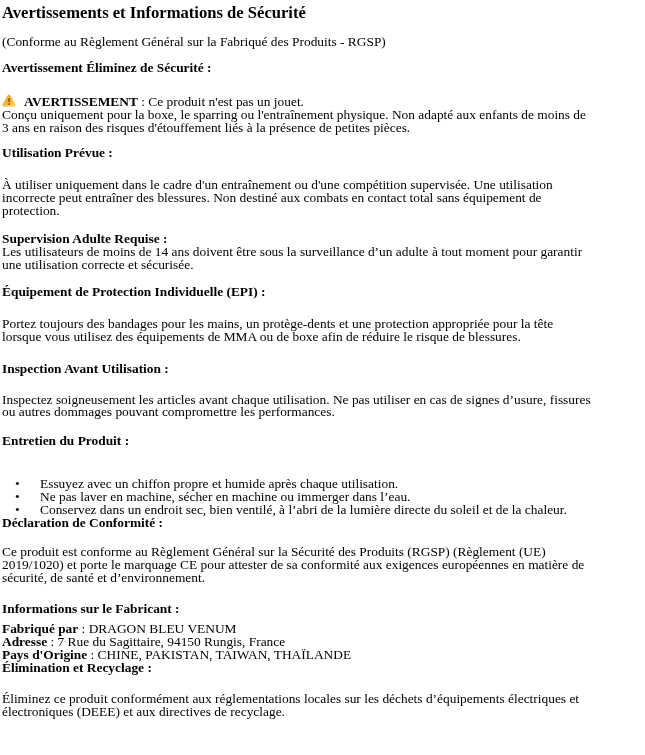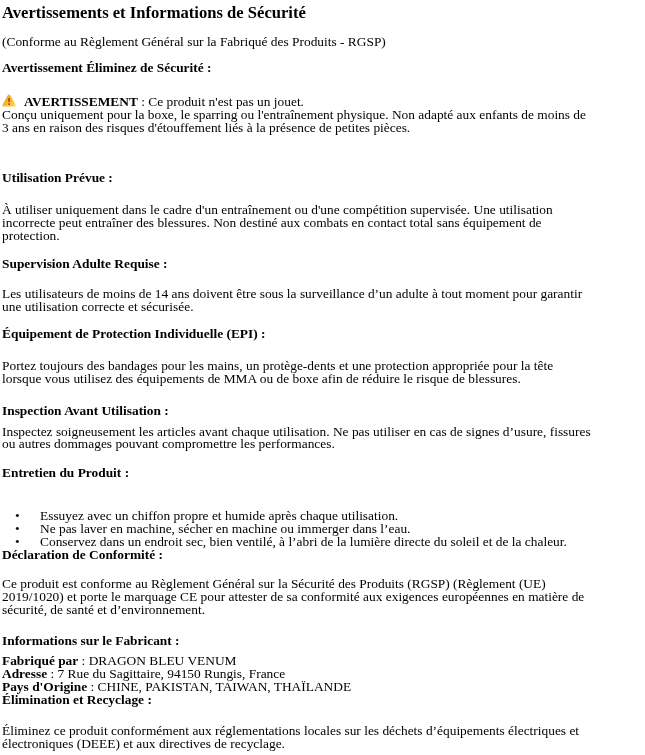--- a/index.html
+++ b/index.html
@@ -39,47 +39,47 @@
 <body>
 
 <div class="doc">
 
   <h1 class="title">Avertissements et Informations de Sécurité</h1>
 
   <p class="p" style="margin-bottom:13px">(Conforme au Règlement Général sur la Fabriqué des Produits - RGSP)</p>
 
   <p class="h" style="margin-bottom:19px">Avertissement Éliminez de Sécurité :</p>
 
-  <div class="p" style="margin-bottom:37px">
+  <div class="p" style="margin-bottom:12px">
     <div>
       <span class="warn-icon"><svg width="14" height="13" viewBox="0 0 24 22" xmlns="http://www.w3.org/2000/svg">
             <defs>
               <linearGradient id="wg" x1="0" y1="0" x2="1" y2="1">
                 <stop offset="0" stop-color="#f28f1c"></stop>
                 <stop offset="1" stop-color="#ffd84d"></stop>
               </linearGradient>
             </defs>
             <path d="M10.2 1.7 L0.9 18.2 a2.1 2.1 0 0 0 1.8 3.1 h18.6 a2.1 2.1 0 0 0 1.8-3.1 L13.8 1.7 a2.1 2.1 0 0 0-3.6 0 Z" fill="url(#wg)"></path>
             <rect x="10.8" y="6.5" width="2.6" height="7.5" rx="1.3" fill="#8a4b00"></rect>
             <circle cx="12.1" cy="17.2" r="1.6" fill="#8a4b00"></circle>
           </svg></span><b>AVERTISSEMENT</b><span> : Ce produit n'est pas un jouet.</span>
     </div>
     <div>Conçu uniquement pour la boxe, le sparring ou l'entraînement physique. Non adapté aux enfants de moins de 3 ans en raison des risques d'étouffement liés à la présence de petites pièces.</div>
   </div>
 
   <p class="h" style="margin-bottom:20px">Utilisation Prévue :</p>
   <p class="p" style="margin-bottom:15px">À utiliser uniquement dans le cadre d'un entraînement ou d'une compétition supervisée. Une utilisation incorrecte peut entraîner des blessures. Non destiné aux combats en contact total sans équipement de protection.</p>
 
-  <p class="h" style="margin-bottom:17px">Supervision Adulte Requise :</p>
+  <p class="h" style="">Supervision Adulte Requise :</p>
   <p class="p" style="margin-bottom:14px">Les utilisateurs de moins de 14 ans doivent être sous la surveillance d’un adulte à tout moment pour garantir une utilisation correcte et sécurisée.</p>
 
   <p class="h" style="margin-bottom:19px">Équipement de Protection Individuelle (EPI) :</p>
   <p class="p" style="margin-bottom:19px">Portez toujours des bandages pour les mains, un protège-dents et une protection appropriée pour la tête lorsque vous utilisez des équipements de MMA ou de boxe afin de réduire le risque de blessures.</p>
 
-  <p class="h" style="margin-bottom:8px">Inspection Avant Utilisation :</p>
+  <p class="h" style="margin-bottom:18px">Inspection Avant Utilisation :</p>
   <p class="p" style="margin-bottom:16px">Inspectez soigneusement les articles avant chaque utilisation. Ne pas utiliser en cas de signes d’usure, fissures ou autres dommages pouvant compromettre les performances.</p>
 
   <p class="h" style="margin-bottom:30px">Entretien du Produit :</p>
 
   <div>
     <div class="bullet-row">
       <span class="bullet-glyph">•</span>
       <span class="bullet-text">Essuyez avec un chiffon propre et humide après chaque utilisation.</span>
     </div>
     <div class="bullet-row">

